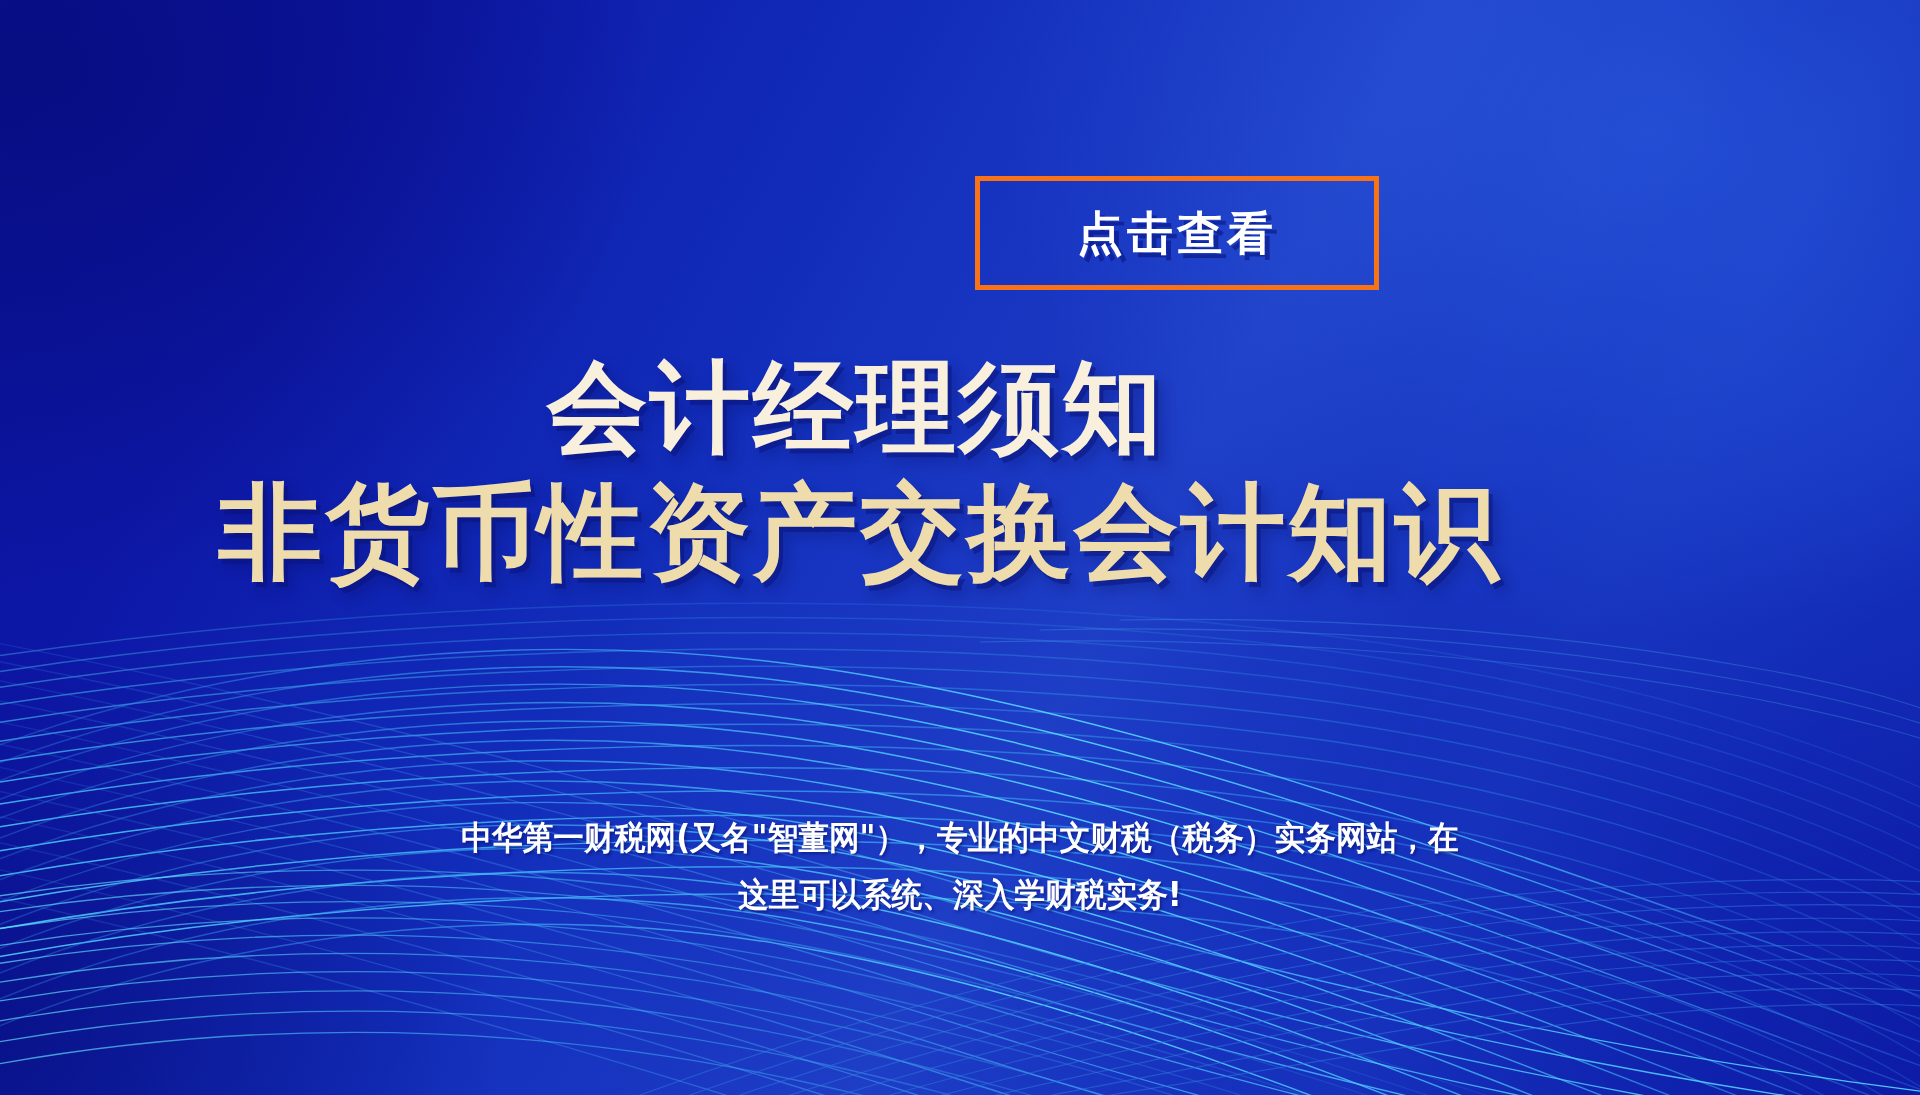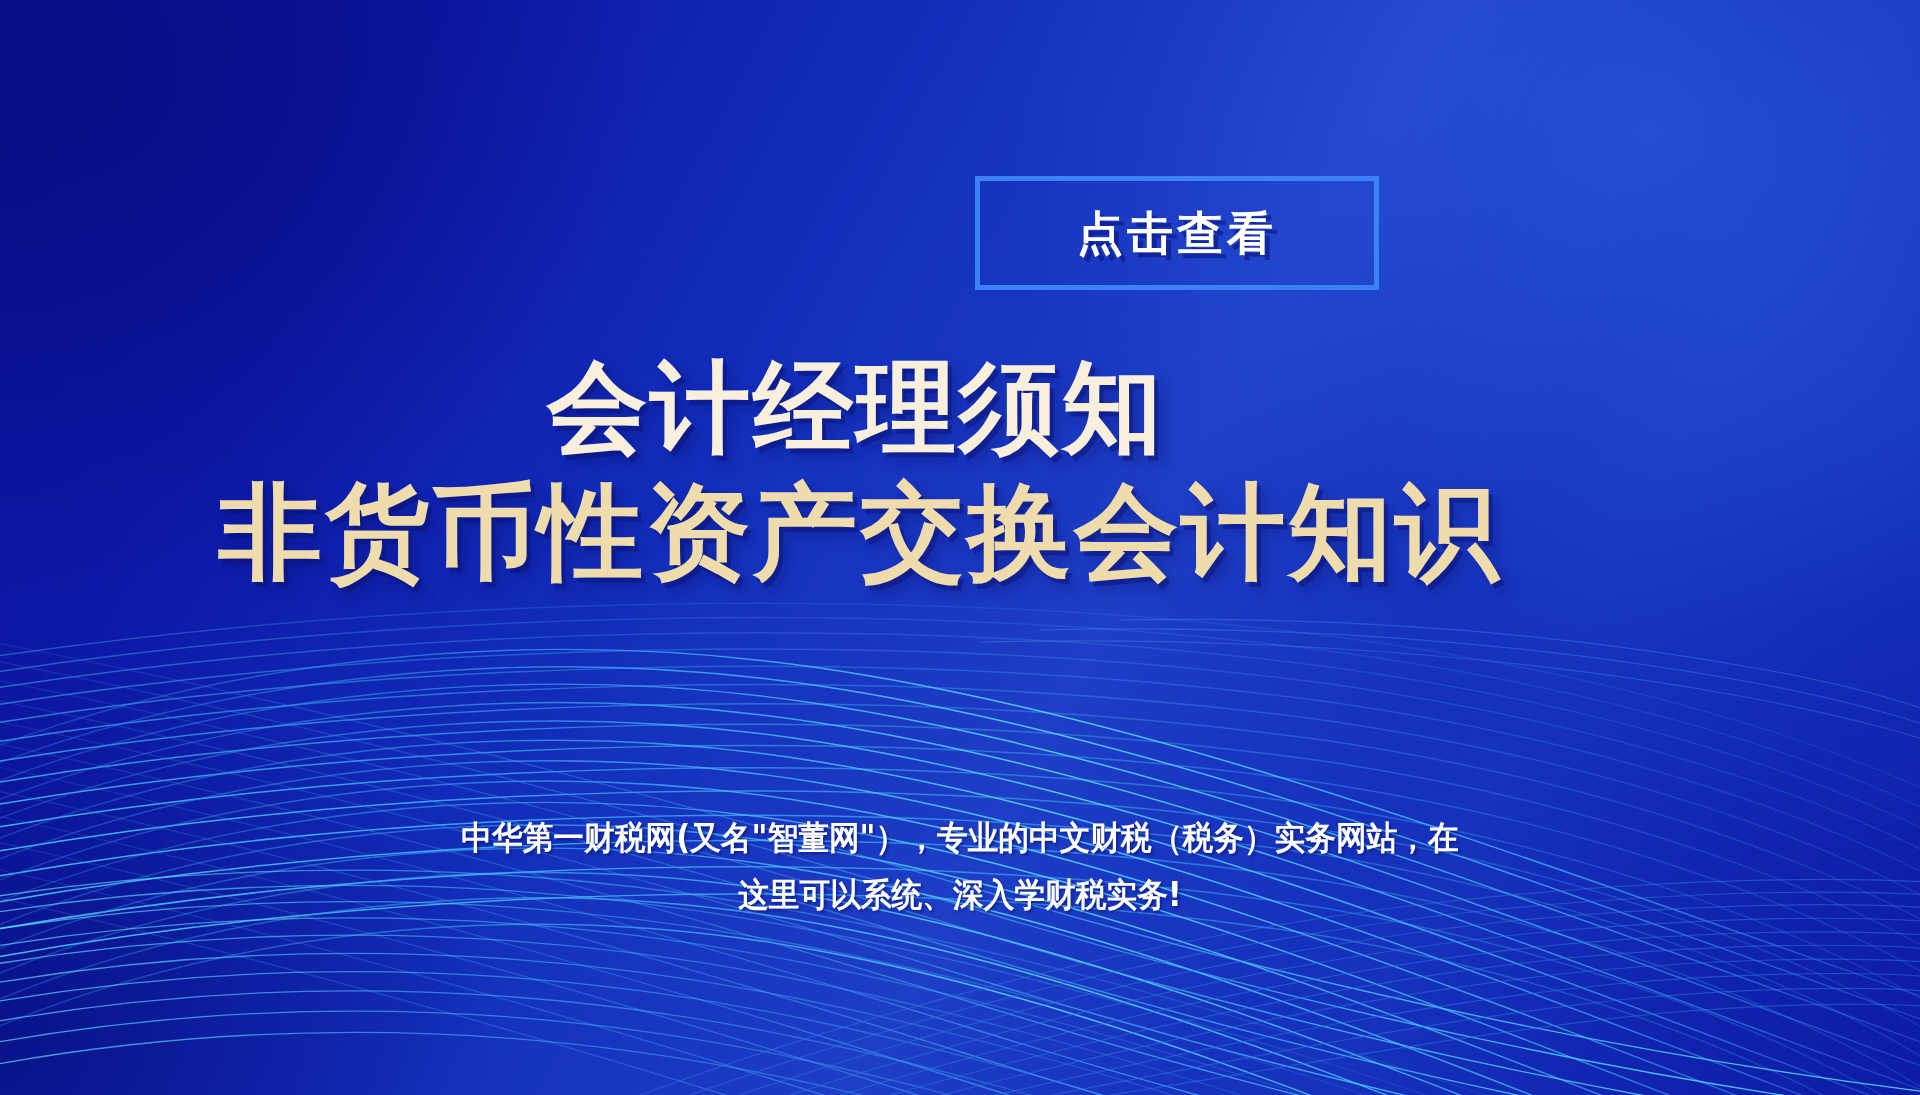--- a/index.html
+++ b/index.html
@@ -81,21 +81,21 @@
     pointer-events: none;
   }
 
   
   .cta-btn {
     position: absolute;
     left: 975px;
     top: 176px;
     width: 404px;
     height: 114px;
-    border: 5px solid #3b82f6;
+    border: 5px solid #f97316;
     box-sizing: border-box;
     display: flex;
     align-items: center;
     justify-content: center;
   }
   .cta-label {
     font-family: "DejaVu Sans", "Liberation Sans", sans-serif;
     font-size: 46px;
     font-weight: 700;
     letter-spacing: 4px;

